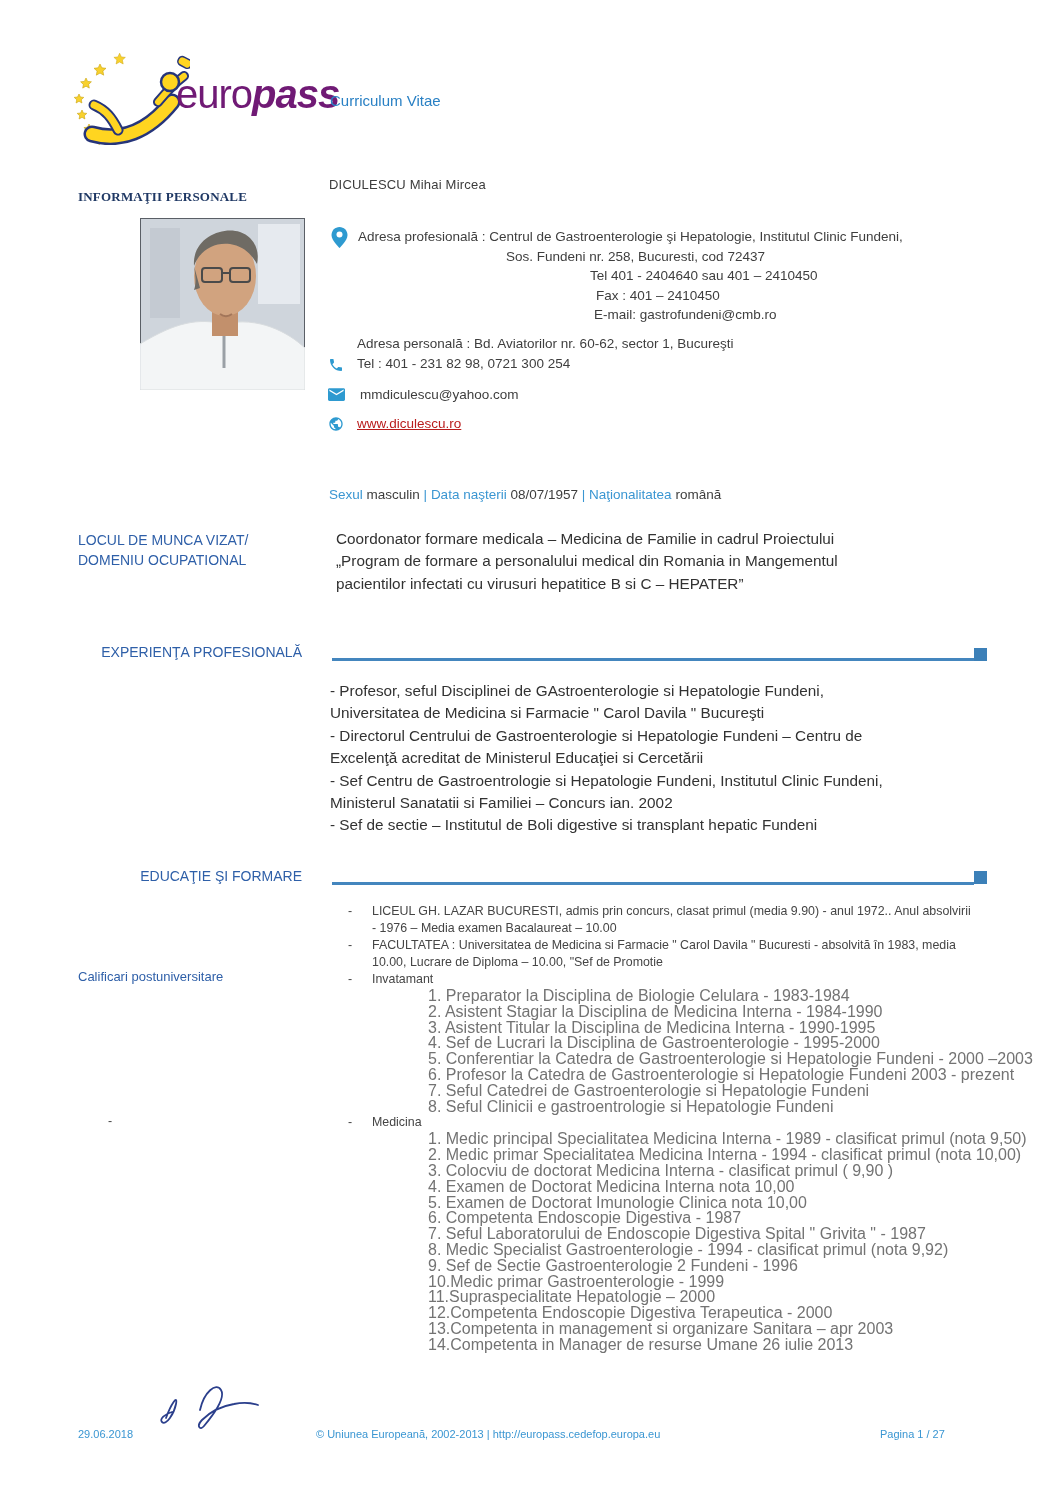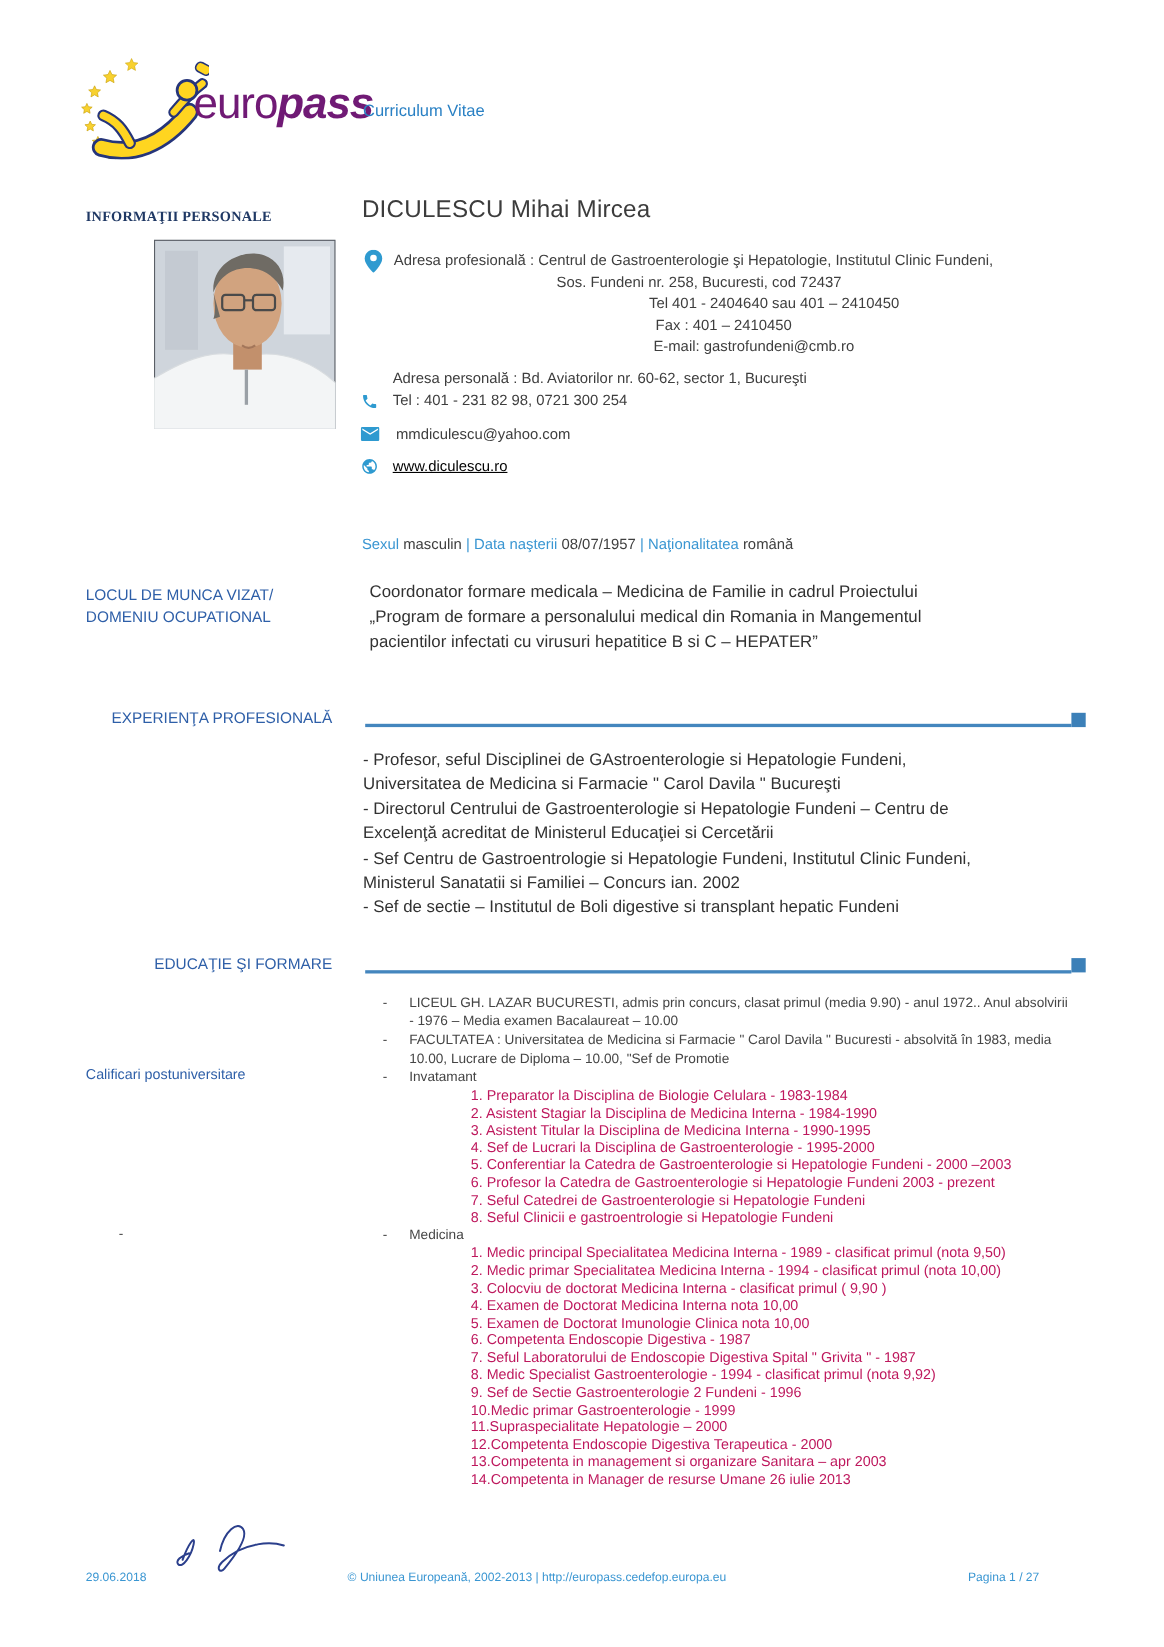--- a/index.html
+++ b/index.html
@@ -15,53 +15,53 @@
   .logo { left:70px; top:50px; display:flex; align-items:flex-start; }
   .wordmark { font-size:40px; color:#701a75; letter-spacing:-1px; margin-left:-14px; margin-top:22px; }
   .wordmark .pass { font-weight:bold; font-style:italic; }
   .cv-title { left:330px; top:92px; font-size:15px; color:#2980c4; }
 
   
   .sec-serif { font-family:"Liberation Serif", serif; font-weight:bold; font-size:13px; color:#1f3864; letter-spacing:0.2px; }
   .sec-blue  { font-size:14px; color:#2e5fa8; }
   .lbl-right { width:224px; text-align:right; }
 
-  .name { left:329px; top:177px; font-size:22px; color:#3c3c3c; letter-spacing:0.2px; }
+  .name { left:329px; top:177px; font-size:13px; color:#3c3c3c; letter-spacing:0.2px; }
 
   .photo { left:140px; top:218px; width:165px; height:172px; }
 
   .body-sm { font-size:13.5px; color:#3e3e3e; }
   .prof-address { left:358px; top:227px; line-height:19.5px; }
   .prof-address div { white-space:nowrap; }
   .pa-l2 { margin-left:148px; }
   .pa-l3 { margin-left:232px; }
   .pa-l4 { margin-left:238px; }
   .pa-l5 { margin-left:236px; }
 
   .icon { color:#2e9ad0; }
-  .link { color:#000000; text-decoration:underline; cursor:pointer; }
+  .link { color:#b91c1c; text-decoration:underline; cursor:pointer; }
 
   .sex-line { left:329px; top:487px; font-size:13.5px; }
   .sex-line .bl { color:#3a96d2; }
 
   .job-label { left:78px; top:530px; line-height:20px; }
   .pre { white-space:pre-line; }
   .objective { left:336px; top:528px; font-size:15.3px; line-height:22.3px; color:#323232; width:690px; }
 
   .rule { height:3px; background:#4486be; }
   .rule-sq { width:13px; height:13px; background:#3c80b8; }
 
   .exp-text { left:330px; top:680px; font-size:15.3px; line-height:22.4px; color:#323232; width:700px; }
 
   .edu-rows { left:330px; top:903px; width:680px; }
   .edu-row { display:flex; font-size:12.4px; line-height:17px; color:#454545; }
   .edu-row .dash { width:42px; padding-left:18px; flex:none; }
   .edu-row .txt { width:604px; }
   .num-list { margin-left:98px; }
-  .num-list .oli { font-size:13px; line-height:15.8px; color:#be185d; white-space:nowrap; }
+  .num-list .oli { font-size:16px; line-height:15.8px; color:#737373; white-space:nowrap; }
 
   .calif-label { left:78px; top:969px; width:222px; font-size:13px; color:#2e5fa8; }
   .stray-dash { left:108px; top:1114px; font-size:12.4px; color:#454545; }
 
   .footer { font-size:11px; color:#3a96d2; }
   .f-date { left:78px; top:1428px; }
   .f-copy { left:316px; top:1428px; }
   .f-page { left:880px; top:1428px; width:115px; }
 </style>
 </head>

